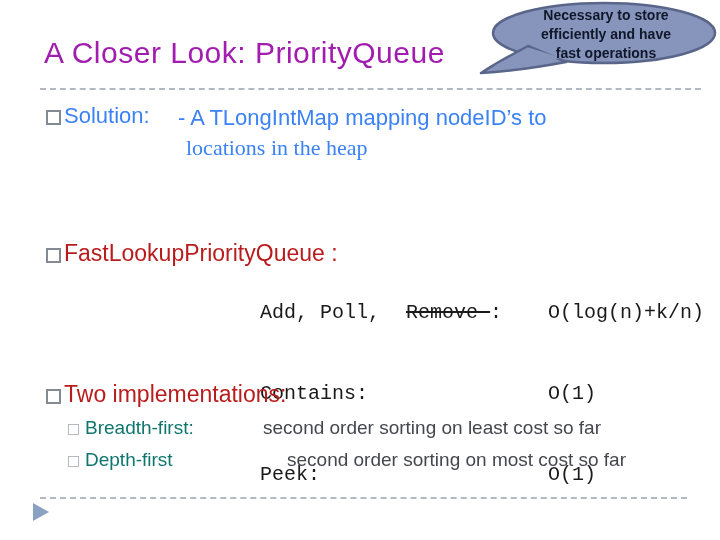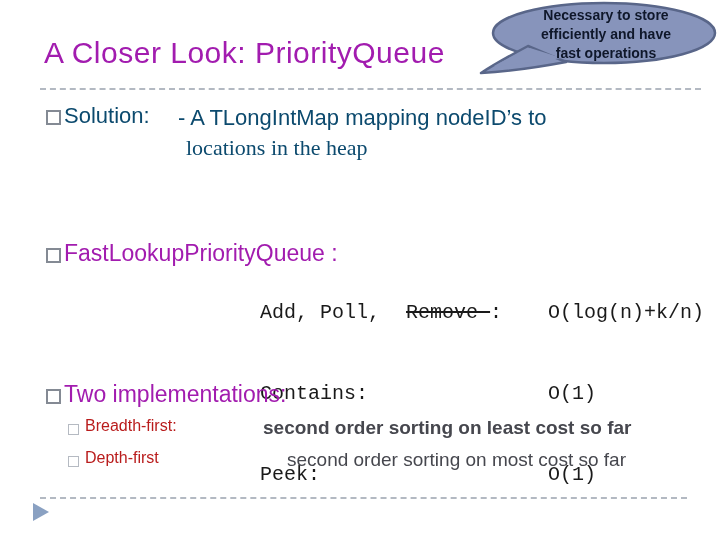--- a/index.html
+++ b/index.html
@@ -42,22 +42,22 @@
     border: 2px solid #848a94;
     background: transparent;
     display: inline-block;
   }
   .sq-bullet-sm {
     width: 9px; height: 9px;
     border: 1.5px solid #b5bac2;
     display: inline-block;
   }
 
-  .body-text { font-size: 22px; color: #0c4a6e; white-space: nowrap; }
-  .heading-text { font-size: 23px; color: #a21caf; white-space: nowrap; text-align: right; }
+  .body-text { font-size: 22px; color: #3b82f6; white-space: nowrap; }
+  .heading-text { font-size: 23px; color: #b91c1c; white-space: nowrap; text-align: right; }
 
   
   .solution-bullet { left: 46px; top: 110px; }
   .solution-label { left: 64px; top: 103px; }
   .solution-lines { left: 178px; top: 103px; line-height: 30px; }
   .solution-lines .indent { padding-left: 8px; font-family: Liberation Serif, serif; }
 
   
   .fl-bullet { left: 46px; top: 248px; }
   .fl-heading { left: 64px; top: 240px; }
@@ -69,25 +69,25 @@
     line-height: 27px;
   }
   .mono-row { white-space: pre; }
   .mono-op { display: inline-block; width: 288px; white-space: pre; }
   .struck { text-decoration: line-through; text-decoration-thickness: 2px; margin-left: 14px; }
 
   
   .impl-bullet { left: 46px; top: 389px; }
   .impl-heading { left: 64px; top: 381px; }
 
-  .sub-item-label { font-size: 16px; color: #b91c1c; white-space: nowrap; }
+  .sub-item-label { font-size: 19px; color: #0f766e; white-space: nowrap; }
   .sub-item-desc  { font-size: 19px; color: #46474e; white-space: nowrap; }
   .sub1-bullet { left: 68px; top: 424px; }
   .sub1-label  { left: 85px; top: 417px; }
-  .sub1-desc   { left: 263px; top: 417px; font-weight: bold; }
+  .sub1-desc   { left: 263px; top: 417px; }
   .sub2-bullet { left: 68px; top: 456px; }
   .sub2-label  { left: 85px; top: 449px; }
   .sub2-desc   { left: 263px; top: 449px; margin-left: 24px; }
 
   
   .footer-arrow {
     left: 33px; top: 503px;
     width: 0; height: 0;
     border-top: 9px solid transparent;
     border-bottom: 9px solid transparent;

